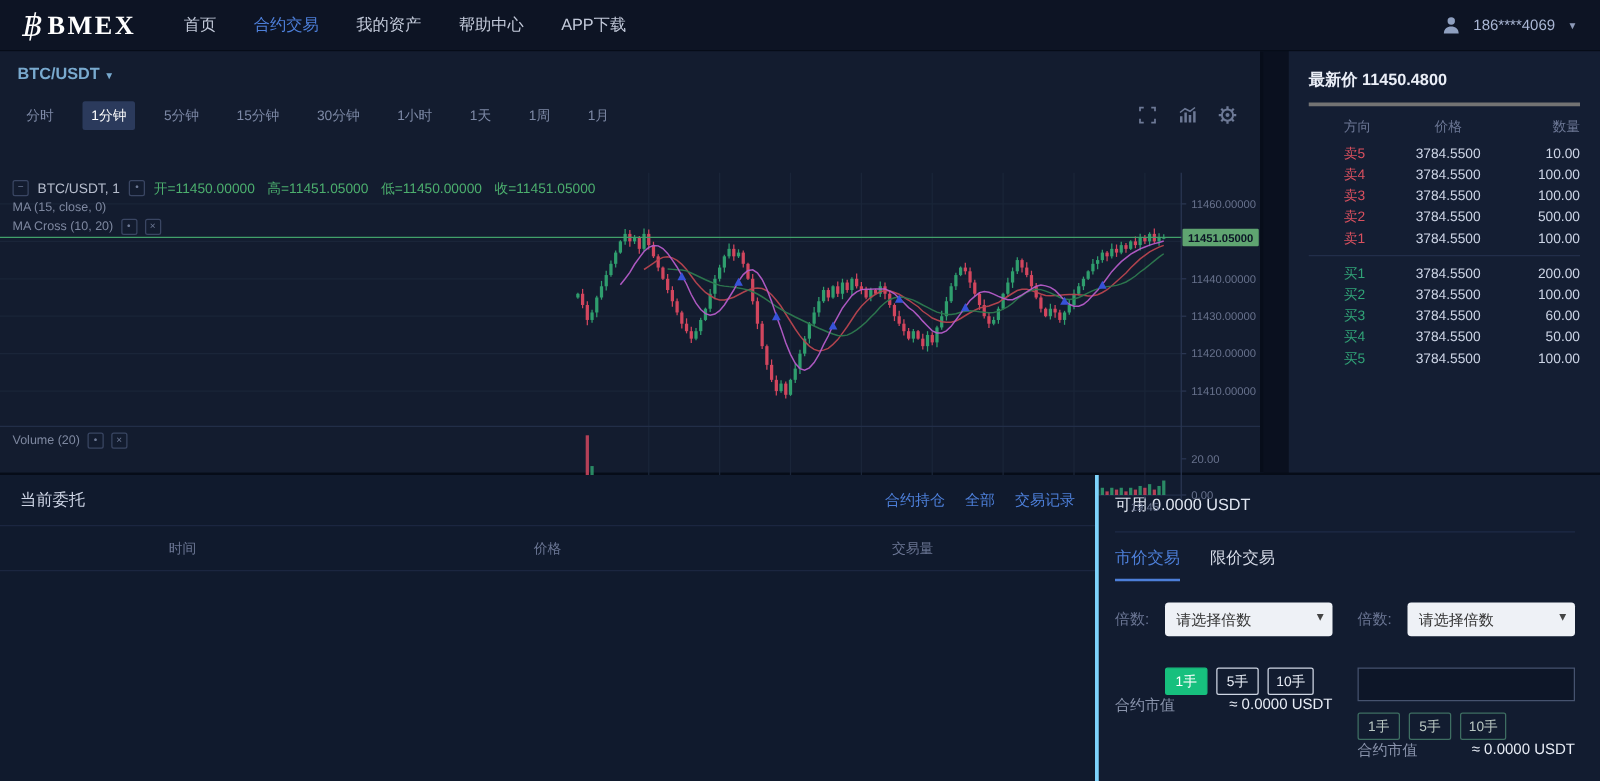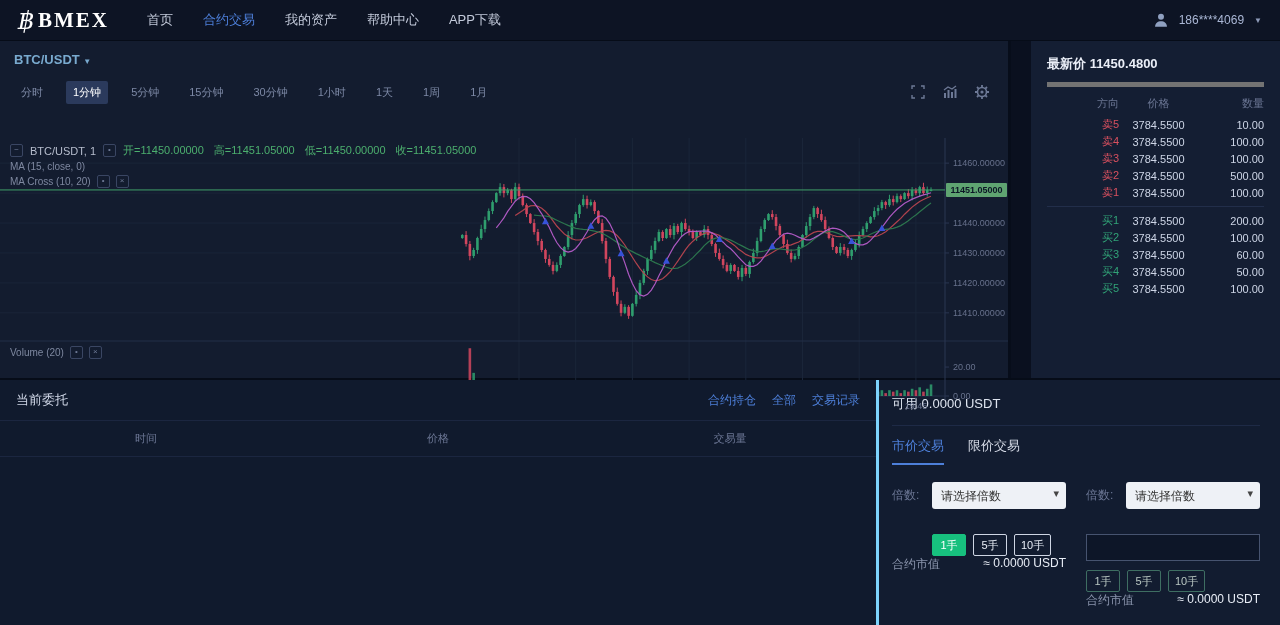--- a/index.html
+++ b/index.html
@@ -28,24 +28,24 @@
   .chart-area{position:absolute;left:0;top:97px;right:3px;bottom:0;}
   #chart-svg{position:absolute;left:0;top:0;}
   .legend{position:absolute;left:10px;top:5px;z-index:3;}
   .legend-row1{display:flex;align-items:center;gap:7px;font-size:11px;color:#b6bdcd;}
   .legend-row1 .grn{color:#4caf6e;}
   .legend-sub{font-size:10px;color:#7e88a0;margin-top:3px;display:flex;gap:6px;align-items:center;}
   .icon-box{width:11px;height:11px;border:1px solid #3a4663;color:#6e7a96;font-size:8px;line-height:10px;text-align:center;border-radius:2px;flex-shrink:0;}
   .vol-legend{position:absolute;left:10px;top:208px;font-size:10px;color:#7e88a0;display:flex;gap:6px;align-items:center;z-index:3;}
   
   .orderbook{flex:1;background:#141e33;padding:10px 16px;box-sizing:border-box;font-size:11px;}
-  .ob-latest{font-size:13px;color:#eaeef7;font-weight:bold;padding:4px 0 9px;border-bottom:5px solid #737373;}
+  .ob-latest{font-size:13px;color:#eaeef7;font-weight:bold;padding:4px 0 9px;border-bottom:3px solid #737373;}
   .ob-head{display:flex;color:#6b7694;padding:9px 0 5px;}
   .ob-row{display:flex;height:17px;align-items:center;cursor:pointer;}
-  .col-side{width:72px;padding-left:28px;box-sizing:border-box;text-align:right;}
+  .col-side{width:72px;padding-left:28px;box-sizing:border-box;}
   .col-price{flex:1;text-align:center;color:#cdd5e6;}
   .col-qty{width:66px;text-align:right;color:#cdd5e6;}
   .ob-head .col-side{color:#6b7694;}
   .ask .col-side{color:#d9505f;}
   .bid .col-side{color:#31a377;}
   .ob-div{border-top:1px solid #222e4a;margin:5px 0;}
   
   .bottom{display:flex;height:245px;border-top:2px solid #060c18;}
   .orders-panel{width:879px;background:#101a2d;position:relative;border-right:3px solid #7dd3fc;box-sizing:border-box;}
   .orders-head{display:flex;align-items:center;padding:11px 16px;border-bottom:1px solid #1b2640;}

